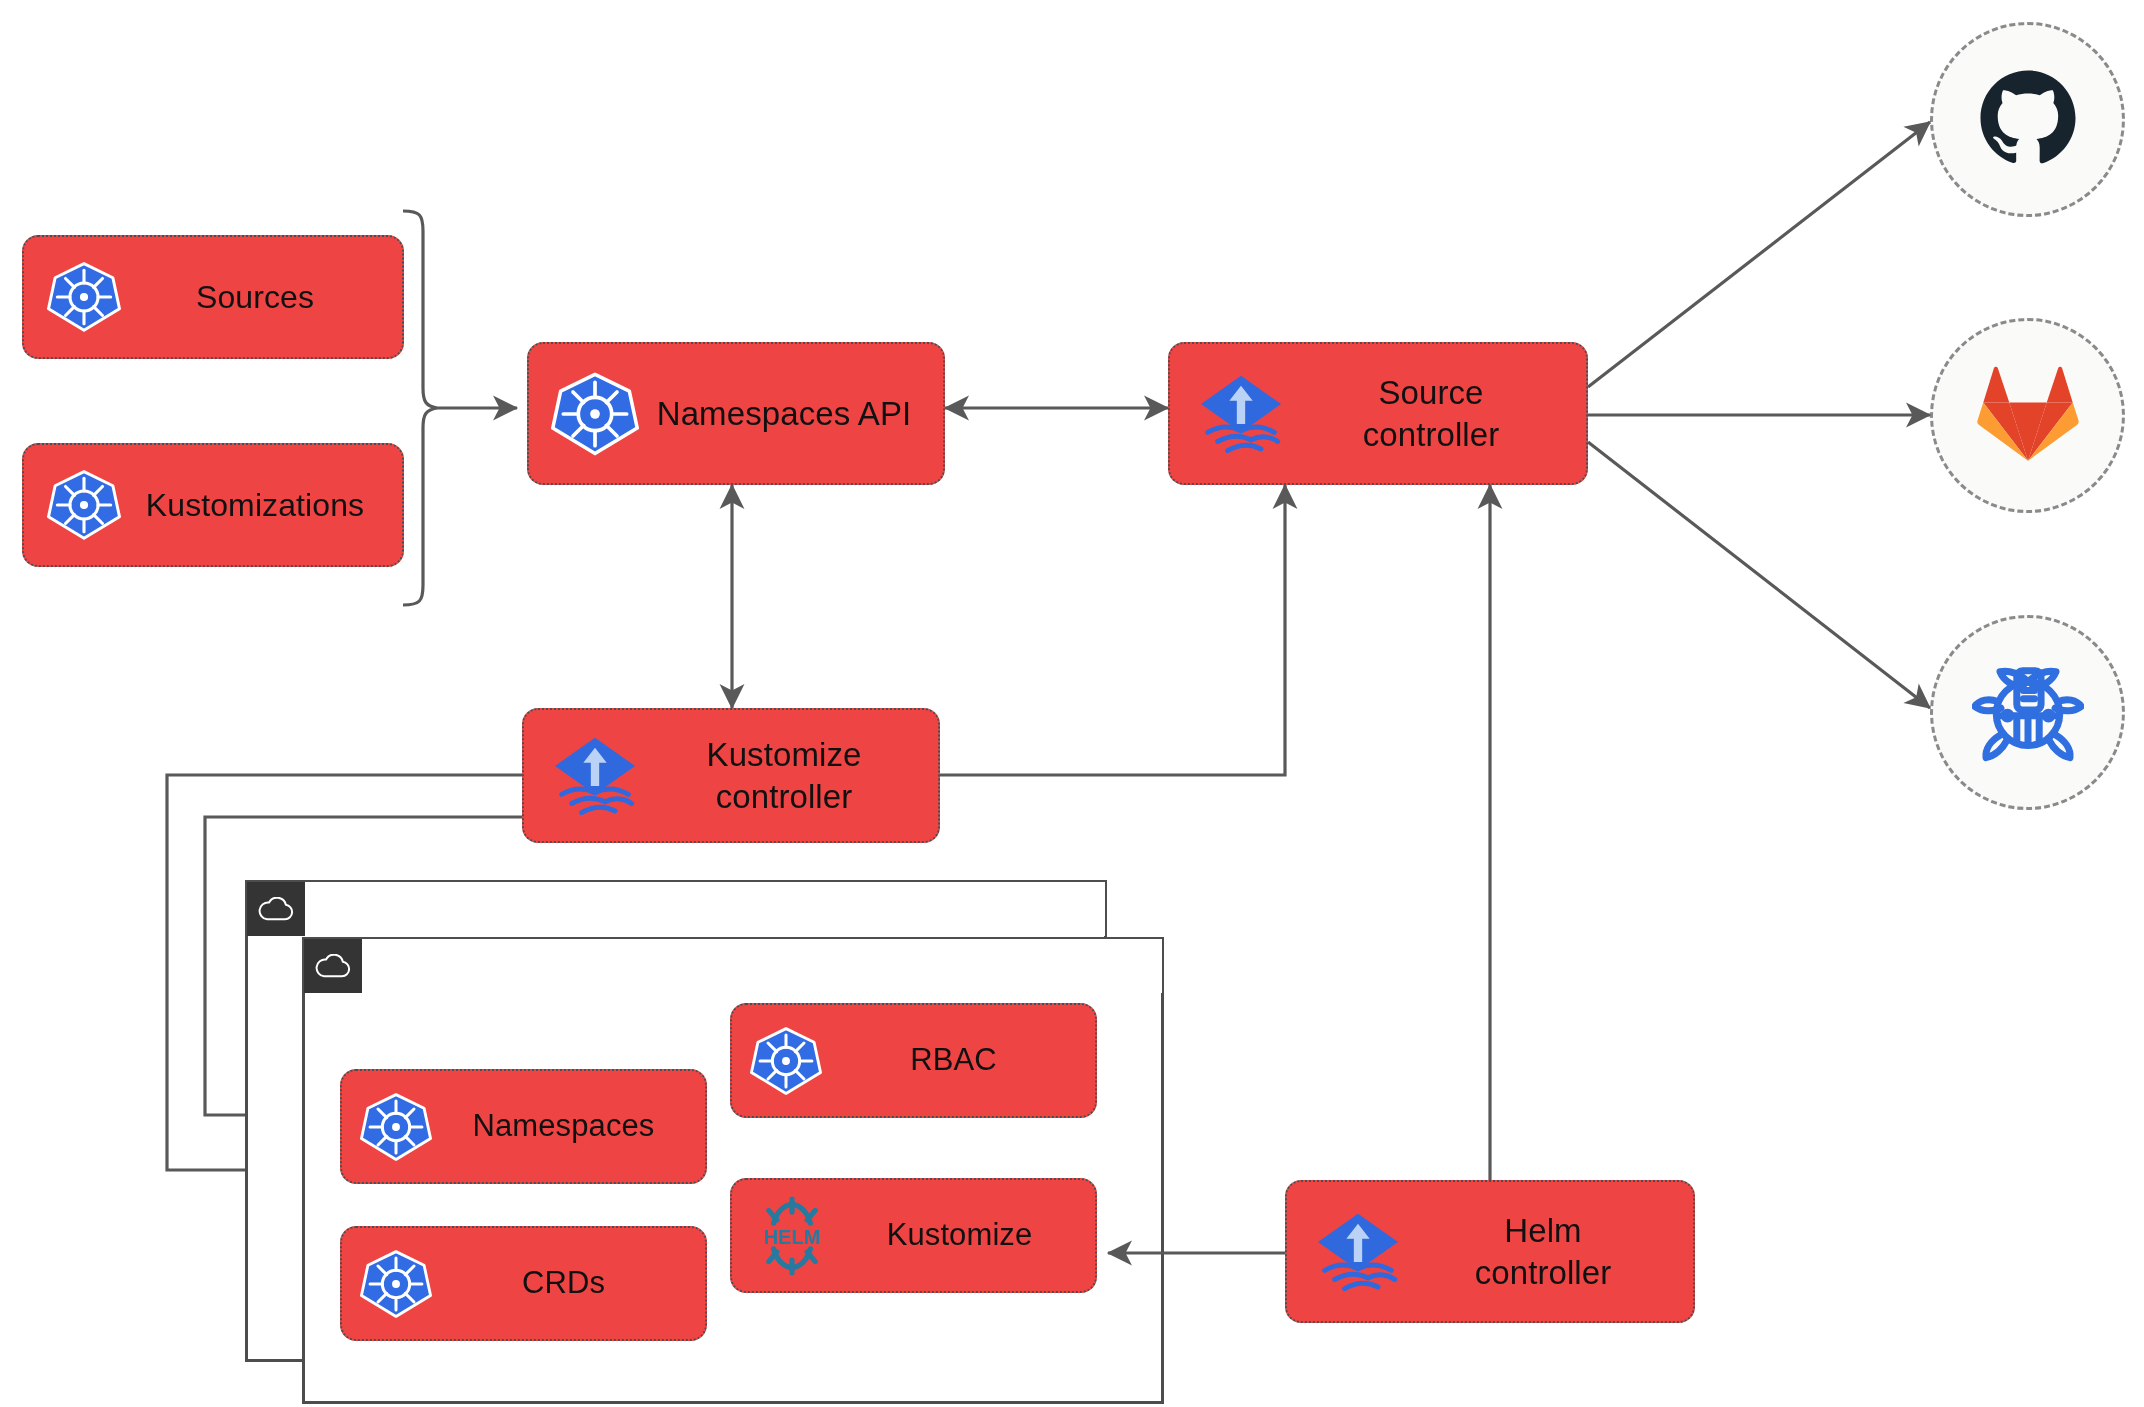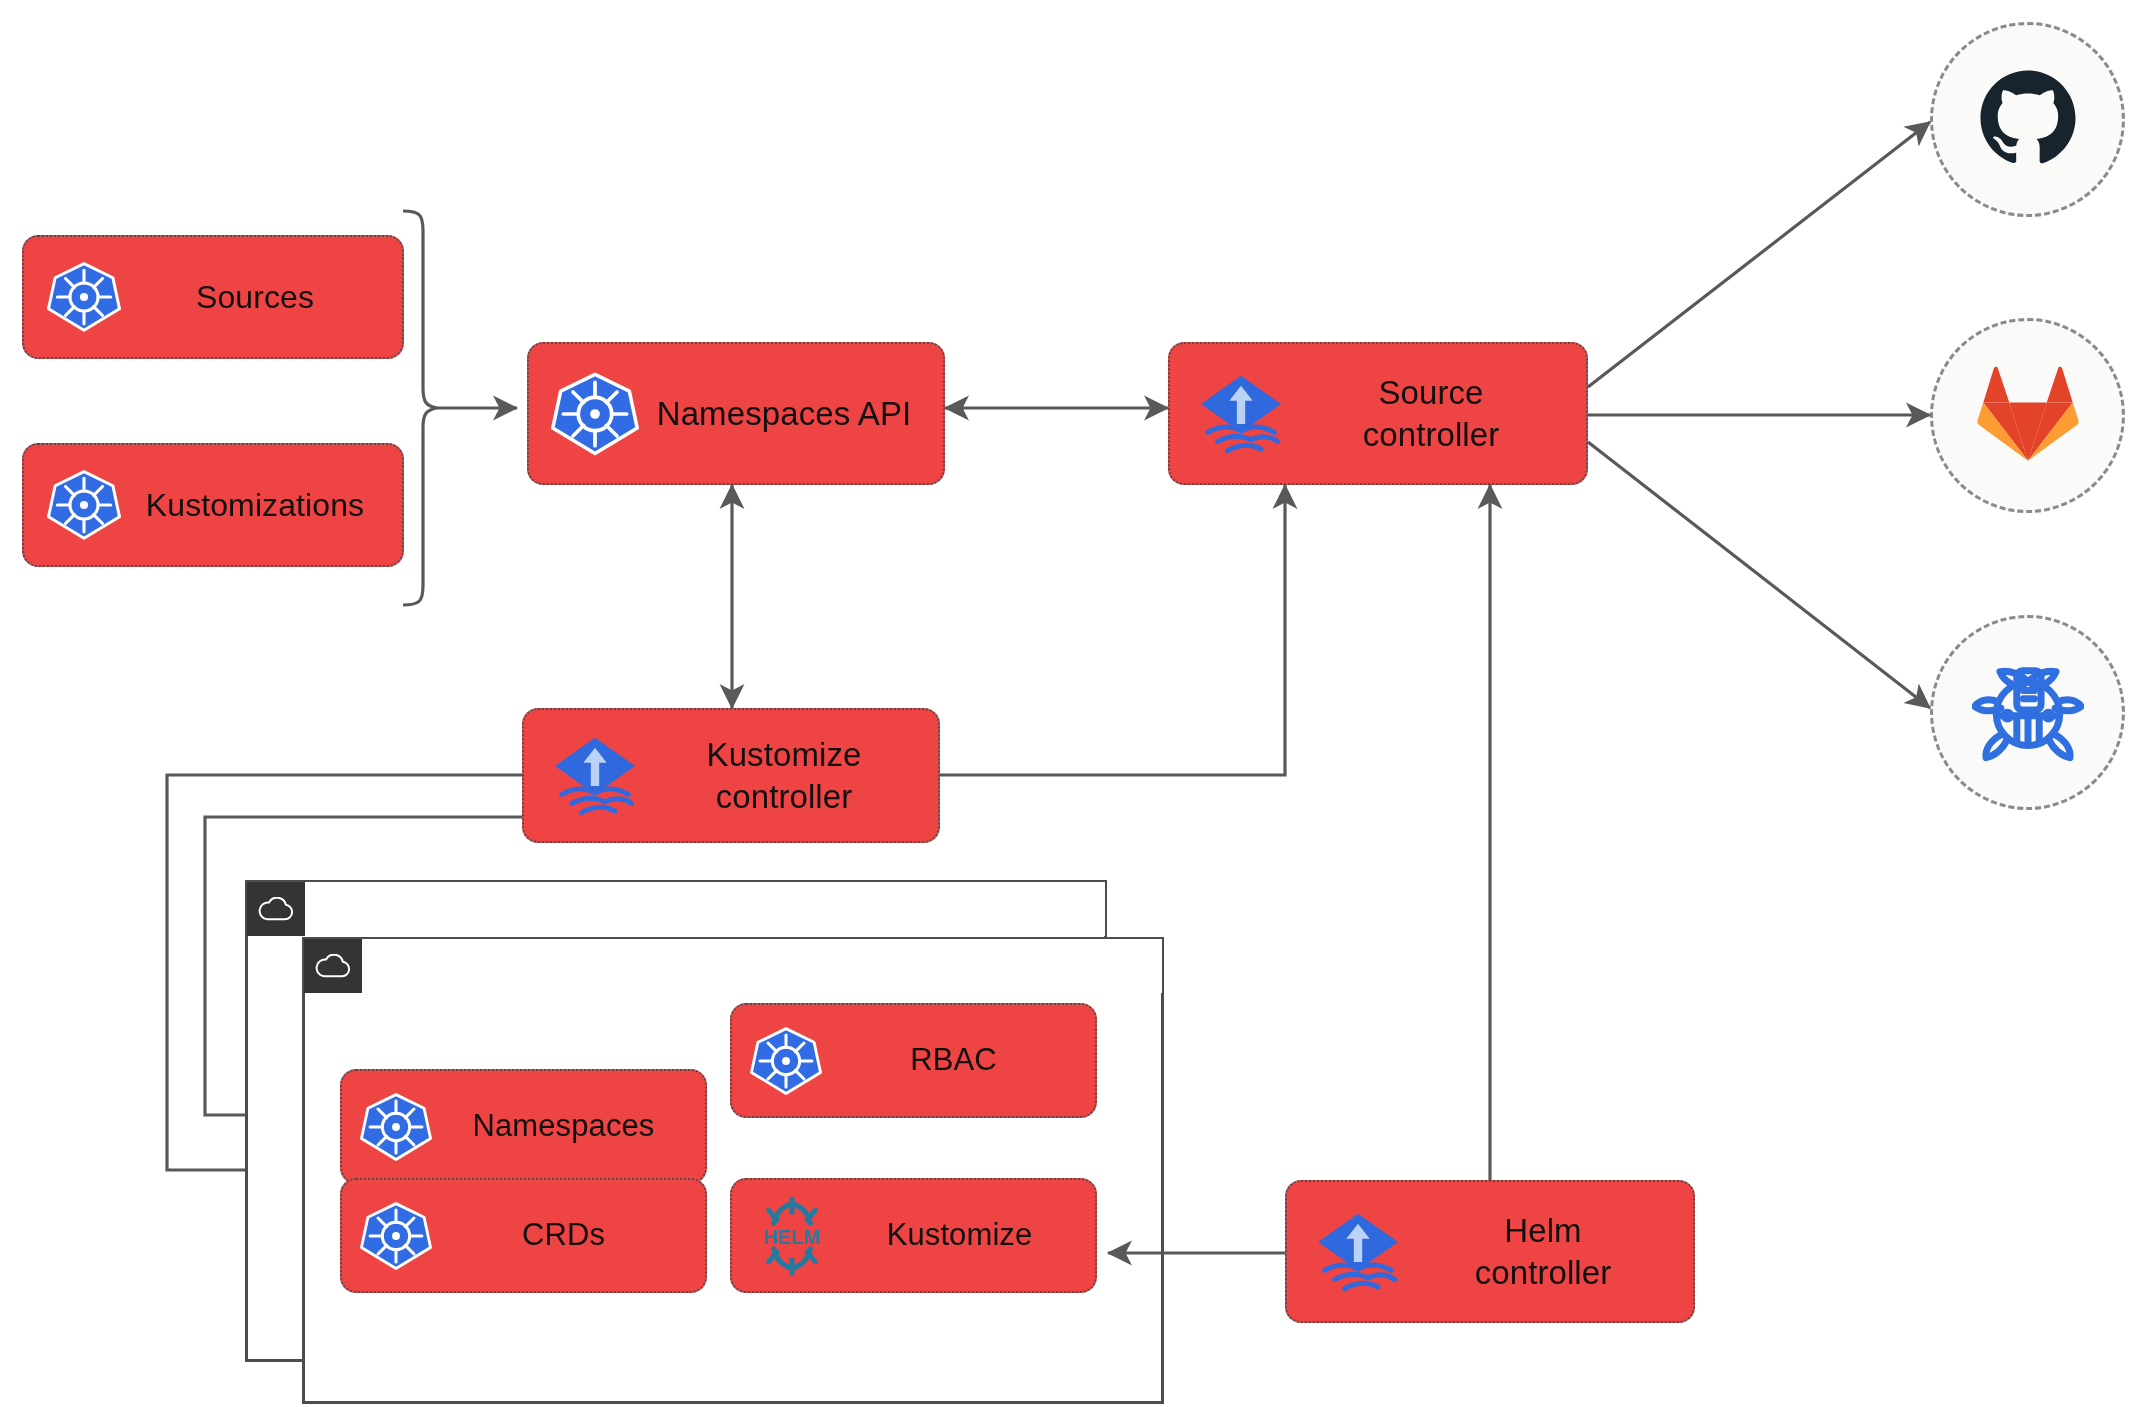--- a/index.html
+++ b/index.html
@@ -342,21 +342,21 @@
             <line x1="63" y1="63" x2="75" y2="75"></line>
           <line x1="75" y1="25" x2="63" y2="37"></line>
             <line x1="37" y1="63" x2="25" y2="75"></line>
         </g>
         <circle cx="50" cy="50" r="5.5" fill="#fff"></circle>
       </svg>
     </span>
     <span class="lbl" style="font-size:31px;">RBAC</span>
   </div>
 
-  <div class="node" style="left:340px;top:1178px;width:367px;height:115px;padding:0 14px;">
+  <div class="node" style="left:340px;top:1226px;width:367px;height:115px;padding:0 14px;">
     <span class="ico" style="width:80px;height:80px;">
       <svg viewBox="0 0 100 100" width="72" height="72" aria-hidden="true">
         <polygon points="50,5 89,24 98,66 50,95 2,66 11,24" fill="#326CE5" stroke="#fff" stroke-width="4" stroke-linejoin="round"></polygon>
         <g fill="none" stroke="#fff" stroke-width="4.2" stroke-linecap="round">
           <circle cx="50" cy="50" r="19"></circle>
           <line x1="50" y1="14" x2="50" y2="31"></line>
             <line x1="50" y1="69" x2="50" y2="86"></line>
           <line x1="14" y1="50" x2="31" y2="50"></line>
             <line x1="69" y1="50" x2="86" y2="50"></line>
           <line x1="25" y1="25" x2="37" y2="37"></line>

